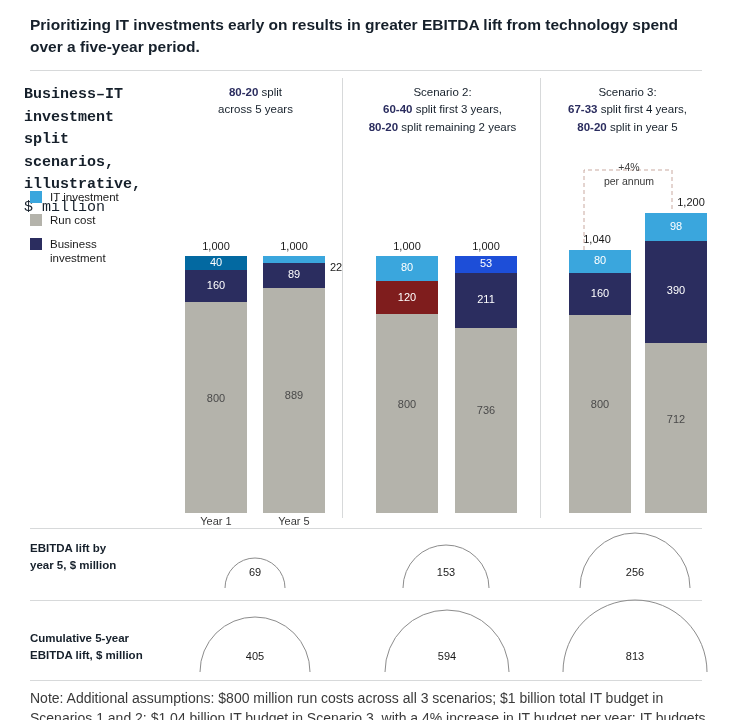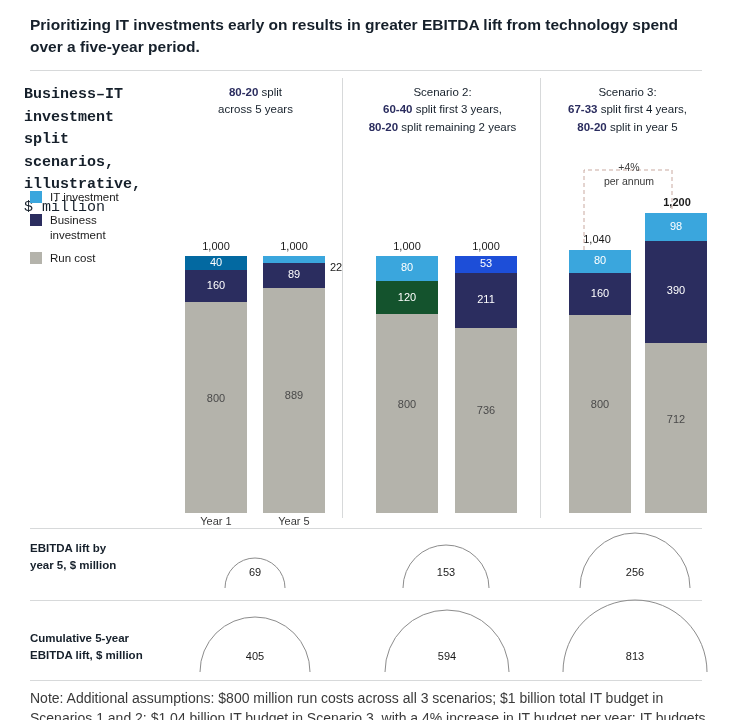--- a/index.html
+++ b/index.html
@@ -71,26 +71,26 @@
   <div>illustrative,</div>
   <div class="light">$ million</div>
 </div>
 
 <div class="legend">
   <div class="legend-row">
     <span class="swatch" style="background:#3aa6dd"></span>
     <span class="legend-label">IT investment</span>
   </div>
   <div class="legend-row">
+    <span class="swatch" style="background:#b4b3ab"></span>
+    <span class="legend-label">Run cost</span>
+  </div>
+  <div class="legend-row">
     <span class="swatch" style="background:#2b2d5f"></span>
     <span class="legend-label" style="width:86px">Business investment</span>
-  </div>
-  <div class="legend-row">
-    <span class="swatch" style="background:#b4b3ab"></span>
-    <span class="legend-label">Run cost</span>
   </div>
 </div>
 
 <div class="scen" style="left:183px;top:84px;width:145px;">
   <div><span class="navy">80-20</span><span> split</span></div>
   <div>across 5 years</div>
 </div>
 
 <div class="scen" style="left:350px;top:84px;width:185px;">
   <div>Scenario 2:</div>
@@ -131,21 +131,21 @@
     </div>
 </div>
 <div class="total" style="left:263px;top:240px;width:62px;">1,000</div>
 <div class="xlabel" style="left:263px;top:515px;width:62px;">Year 5</div>
 <div class="side-label" style="left:330px;top:261px;">22</div>
 
 <div class="bar" style="left:376px;top:256px;width:62px;height:257px;">
   <div class="seg" style="top:0;height:25px;background:#3aa6dd;">
       <span style="top:5px;">80</span>
     </div>
-  <div class="seg" style="top:25px;height:33px;background:#14532d;">
+  <div class="seg" style="top:25px;height:33px;background:#7f1d1d;">
       <span style="top:10px;">120</span>
     </div>
   <div class="seg run" style="top:58px;height:199px;background:#b4b3ab;">
       <span style="top:84px;">800</span>
     </div>
 </div>
 <div class="total" style="left:376px;top:240px;width:62px;">1,000</div>
 
 <div class="bar" style="left:455px;top:256px;width:62px;height:257px;">
   <div class="seg" style="top:0;height:17px;background:#1d4ed8;">
@@ -177,21 +177,21 @@
   <div class="seg" style="top:0;height:28px;background:#3aa6dd;">
       <span style="top:7px;">98</span>
     </div>
   <div class="seg" style="top:28px;height:102px;background:#2b2d5f;">
       <span style="top:43px;">390</span>
     </div>
   <div class="seg run" style="top:130px;height:170px;background:#b4b3ab;">
       <span style="top:70px;">712</span>
     </div>
 </div>
-<div class="total" style="left:646px;top:196px;width:62px;font-weight:bold;">1,200</div>
+<div class="total" style="left:660px;top:196px;width:62px;">1,200</div>
 
 <svg width="730" height="720" style="pointer-events:none">
   <path d="M584,250 L584,170 L672,170 L672,209" fill="none" stroke="#c9a9a0" stroke-width="1" stroke-dasharray="4,3"></path>
 </svg>
 <div class="callout-label" style="left:586px;top:160px;width:86px;">
   <div>+4%</div>
   <div>per annum</div>
 </div>
 
 <div class="sec-rule" style="left:30px;top:528px;width:672px;"></div>

